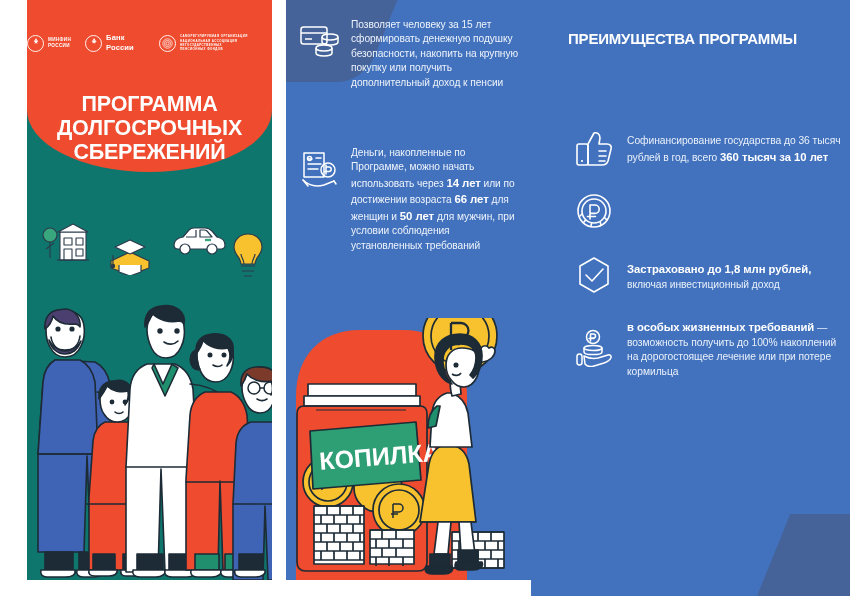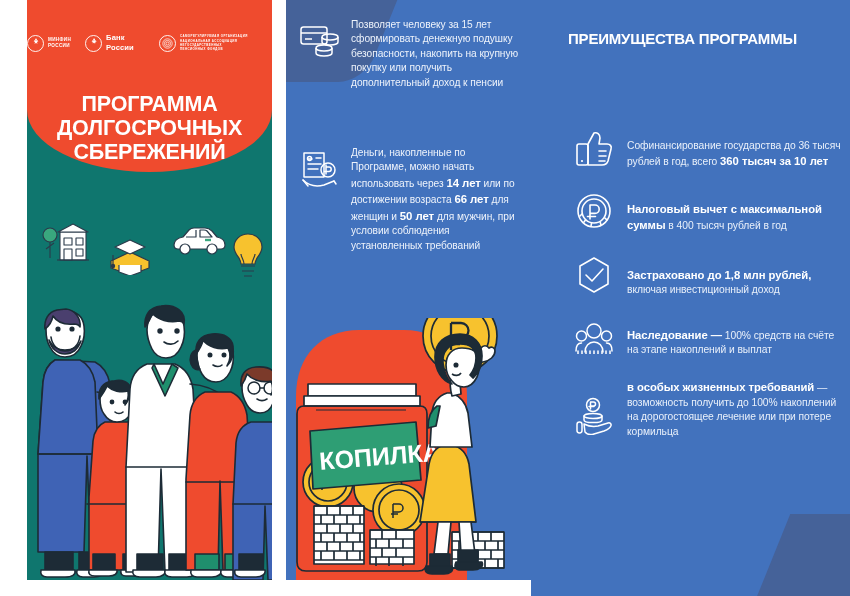--- a/index.html
+++ b/index.html
@@ -91,21 +91,21 @@
   #right-decor-b {
     position:absolute; right:-34px; bottom:-48px; width:120px; height:130px;
     background:#456299; transform:skewX(-22deg);
   }
   #right-title {
     position:absolute; left:37px; top:30px; width:250px;
     color:#ffffff; font-size:15px; font-weight:700; line-height:1.17;
     text-transform:uppercase; letter-spacing:-.2px;
   }
   #benefits { position:absolute; left:44px; top:128px; width:270px; }
-  .benefit { display:flex; gap:14px; align-items:flex-end; margin-bottom:20px; }
+  .benefit { display:flex; gap:14px; align-items:center; margin-bottom:20px; }
   .b-ico { flex:none; width:38px; padding-top:2px; }
   .b-txt { color:#e9f0fa; font-size:10.3px; line-height:1.42; padding-top:1px;
            letter-spacing:-.05px; }
   .b-txt b { color:#ffffff; font-weight:700; font-size:11.3px; }
 </style>
 </head>
 <body>
 
 <div id="page">
 
@@ -412,51 +412,34 @@
         <span class="b-ico">
           <svg width="38" height="38" viewBox="0 0 38 38">
             <g fill="none" stroke="#ffffff" stroke-width="1.6" stroke-linejoin="round" stroke-linecap="round">
               <circle cx="19" cy="19" r="16"></circle>
               <circle cx="19" cy="19" r="12"></circle>
               <path d="M15 13h5a4.2 4.2 0 010 8.4h-5M15 27V13M12.5 24.5h8"></path>
               <path d="M5 24l2-2M9 30l1.5-2M16 34l.5-2.5M26 33l-.7-2.5M32 28l-2-1.8"></path>
             </g>
           </svg>
         </span>
-        <span class="b-txt"><b>Налоговый вычет с максимальной суммы</b> в 400 тысяч рублей в год</span>
       </div>
 
       <div class="benefit">
         <span class="b-ico">
           <svg width="38" height="38" viewBox="0 0 38 38">
             <g fill="none" stroke="#ffffff" stroke-width="1.6" stroke-linejoin="round" stroke-linecap="round">
               <path d="M19 2l14 8v18l-14 8-14-8V10z"></path>
               <path d="M11 19l6 6 11-12"></path>
             </g>
           </svg>
         </span>
         <span class="b-txt"><b>Застраховано до 1,8 млн рублей,</b> включая инвестиционный доход</span>
       </div>
 
-      <div class="benefit">
-        <span class="b-ico">
-          <svg width="38" height="34" viewBox="0 0 38 34">
-            <g fill="none" stroke="#ffffff" stroke-width="1.5" stroke-linejoin="round" stroke-linecap="round">
-              <circle cx="19" cy="11" r="7"></circle>
-              <path d="M10 32c0-6 4-10 9-10s9 4 9 10"></path>
-              <circle cx="6.5" cy="16" r="5"></circle>
-              <path d="M1 31c0-5 2-8 5.5-8"></path>
-              <circle cx="31.5" cy="16" r="5"></circle>
-              <path d="M37 31c0-5-2-8-5.5-8"></path>
-              <path d="M3 31v3M7 31v3M11 31v3M15 31v3M19 31v3M23 31v3M27 31v3M31 31v3M35 31v3"></path>
-            </g>
-          </svg>
-        </span>
-        <span class="b-txt"><b>Наследование —</b> 100% средств на счёте на этапе накоплений и выплат</span>
-      </div>
 
       <div class="benefit">
         <span class="b-ico">
           <svg width="38" height="38" viewBox="0 0 38 38">
             <g fill="none" stroke="#ffffff" stroke-width="1.5" stroke-linejoin="round" stroke-linecap="round">
               <circle cx="18" cy="8" r="6.5"></circle>
               <path d="M15.5 5h3a2 2 0 010 4h-3M15.5 12V5M14 9.5h5"></path>
               <ellipse cx="18" cy="19" rx="9" ry="2.6"></ellipse>
               <path d="M9 19v4c0 1.5 4 2.6 9 2.6s9-1.1 9-2.6v-4"></path>
               <rect x="2" y="25" width="5" height="11" rx="2.4"></rect>

